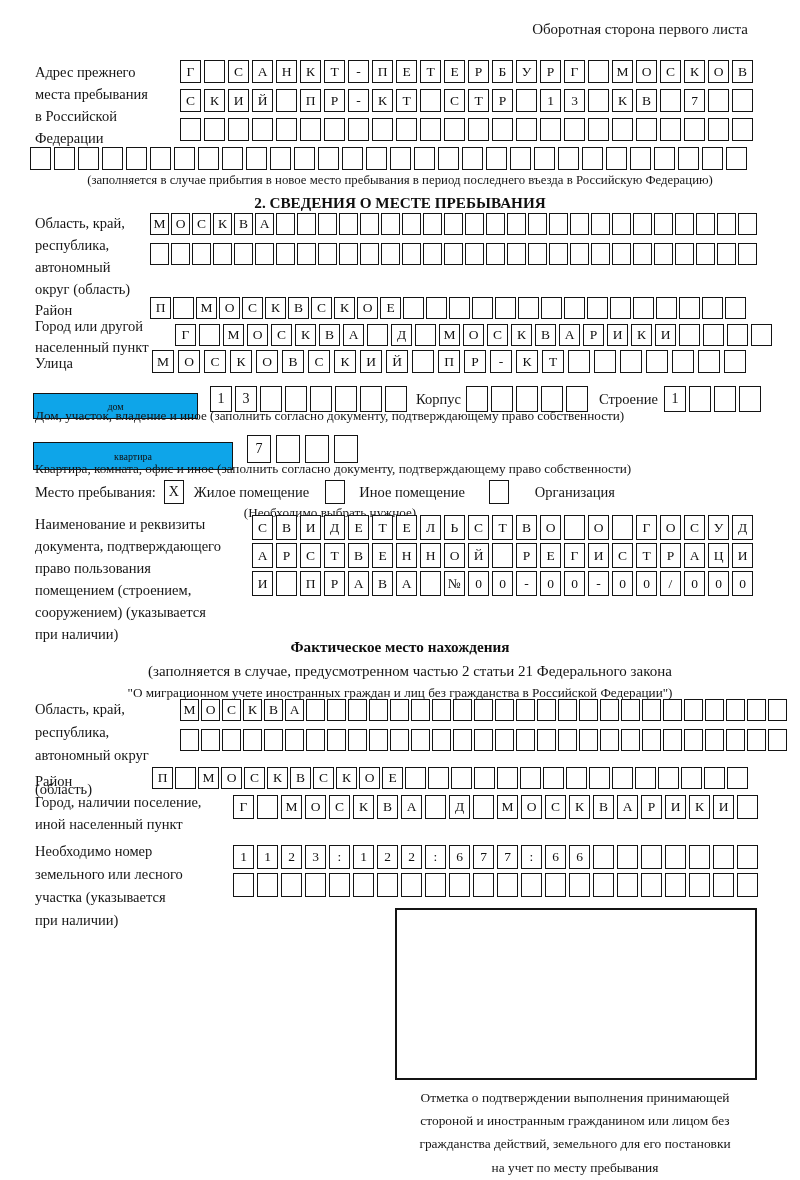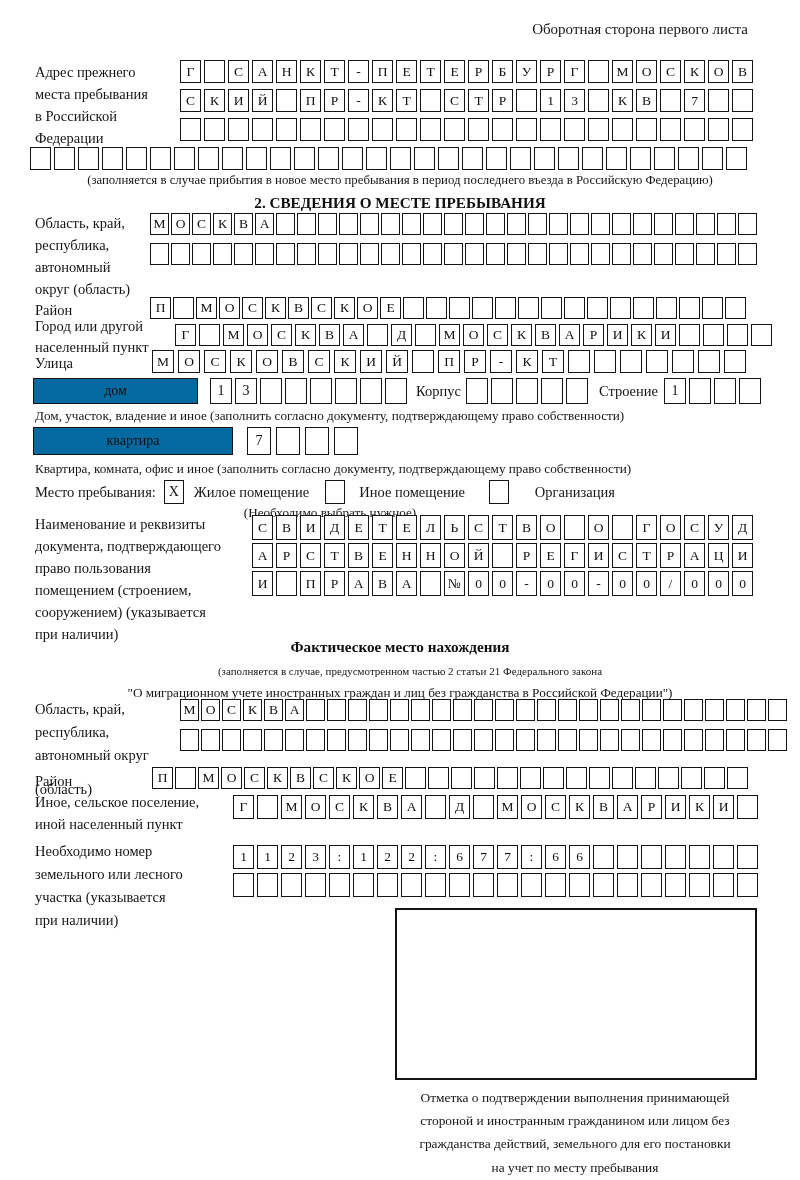--- a/index.html
+++ b/index.html
@@ -23,21 +23,21 @@
   .r-26 .bx{width:21px;height:22px;margin-right:2px;}
   .r-25 .bx{width:21px;height:22px;margin-right:3px;}
   .r-23 .bx{width:22px;height:23px;margin-right:4px;}
   .r-21 .bx{width:21px;height:25px;margin-right:3px;}
   .r-22b .bx{width:21px;height:24px;margin-right:3px;}
   .r-house .bx{width:22px;height:26px;margin-right:3px;font-size:14px;}
   .r-apt .bx{width:24px;height:28px;margin-right:5px;font-size:14px;}
   .stack{display:flex;flex-direction:column;}
   .widebox{
     box-sizing:border-box;border:1.7px solid #141414;display:flex;align-items:center;
-    justify-content:center;font-size:14px;background:#0369a1;flex:none;
+    justify-content:center;font-size:10px;background:#0ea5e9;flex:none;margin-top:15px;
   }
   .cb{
     box-sizing:border-box;flex:none;width:20px;height:24px;border:1.6px solid #141414;
     display:flex;align-items:center;justify-content:center;font-size:14px;background:#fff;
   }
   .flexrow{display:flex;align-items:center;}
   .ctr{text-align:center;width:800px;left:0;}
 </style>
 </head>
 <body>
@@ -455,21 +455,21 @@
         <span class="bx">0</span>
         <span class="bx">/</span>
         <span class="bx">0</span>
         <span class="bx">0</span>
         <span class="bx">0</span>
       </div>
   </div>
 
   <div class="abs title ctr" style="top:638px;">Фактическое место нахождения</div>
   <div class="abs ctr" style="top:661px;">
-    <div class="note" style="font-size:11px;line-height:21px;padding-left:20px;">(заполняется в случае, предусмотренном частью 2 статьи 21 Федерального закона</div>
+    <div class="note" style="font-size:15px;line-height:21px;padding-left:20px;">(заполняется в случае, предусмотренном частью 2 статьи 21 Федерального закона</div>
     <div class="note" style="font-size:13.2px;line-height:21px;">"О миграционном учете иностранных граждан и лиц без гражданства в Российской Федерации")</div>
   </div>
 
   <div class="abs" style="left:35px;top:698px;width:145px;">
     <div class="lbl" style="line-height:23px;">Область, край,</div>
     <div class="lbl" style="line-height:23px;">республика,</div>
     <div class="lbl" style="line-height:23px;">автономный округ</div>
     <div class="lbl" style="line-height:23px;margin-top:11px;">(область)</div>
   </div>
   <div class="abs stack" style="left:180px;top:699px;gap:8px;">
@@ -561,21 +561,21 @@
       <span class="bx"></span>
       <span class="bx"></span>
       <span class="bx"></span>
       <span class="bx"></span>
       <span class="bx"></span>
       <span class="bx"></span>
       <span class="bx"></span>
     </div>
 
   <div class="abs" style="left:35px;top:792px;width:200px;">
-    <div class="lbl" style="line-height:21.5px;">Иное, сельское поселение,</div>
+    <div class="lbl" style="line-height:21.5px;">Город, наличии поселение,</div>
     <div class="lbl" style="line-height:21.5px;">иной населенный пункт</div>
   </div>
   <div class="abs bxr r-22b" style="left:233px;top:795px;">
       <span class="bx">Г</span>
       <span class="bx"></span>
       <span class="bx">М</span>
       <span class="bx">О</span>
       <span class="bx">С</span>
       <span class="bx">К</span>
       <span class="bx">В</span>

